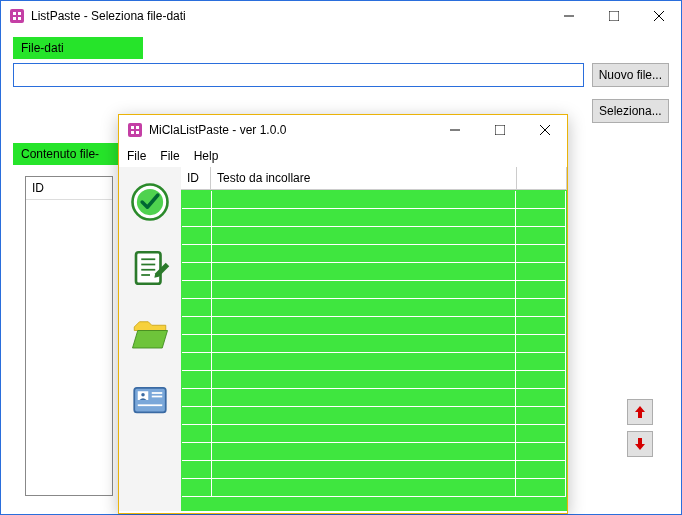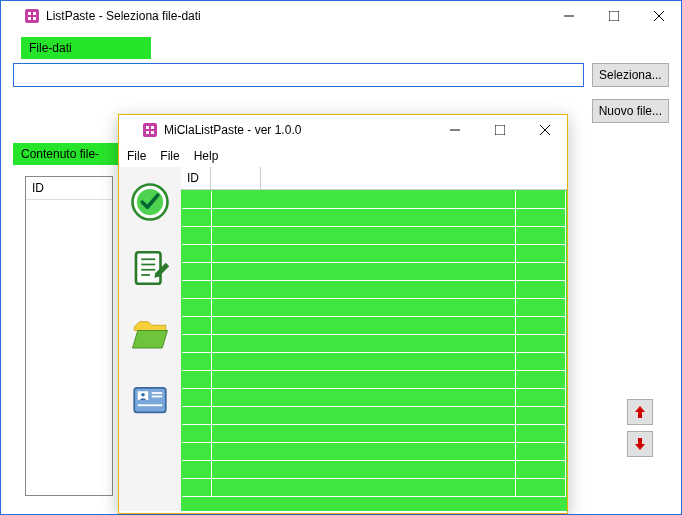--- a/index.html
+++ b/index.html
@@ -1,19 +1,19 @@
 <!DOCTYPE html>
 <html><head>
 <meta charset="utf-8">
 <style>
 * { box-sizing: border-box; margin: 0; padding: 0; font-family: "Segoe UI", Tahoma, sans-serif; font-size: 12px; }
 body { background: #fff; width: 682px; height: 515px; position: relative; overflow: hidden; }
 
 .window { position: absolute; background: #fff; border: 1px solid #eab308; }
-.titlebar { display: flex; align-items: center; height: 30px; padding: 0 0 0 23px; background: #fff; }
+.titlebar { display: flex; align-items: center; height: 30px; padding: 0 0 0 8px; background: #fff; }
 .titlebar .icon { width: 16px; height: 16px; margin-right: 6px; }
 .titlebar .title { flex: 1; color: #000; }
 .titlebar .tbtn { width: 45px; height: 30px; display: flex; align-items: center; justify-content: center; color: #000; }
 
 .main-window { left: 0; top: 0; width: 682px; height: 515px; border: 1px solid #2a6edc; }
 .main-window .titlebar { background: #fff; }
 
 .green-label { background: #26e42a; color: #000; padding: 4px 8px; display: inline-block; }
 
 .file-input-row { display: flex; align-items: flex-start; gap: 8px; padding: 0 12px; }
@@ -75,29 +75,29 @@
         </svg>
     </div>
     <div class="tbtn">
       <svg width="10" height="10">
           <line x1="0" y1="0" x2="10" y2="10" stroke="#000"></line>
           <line x1="10" y1="0" x2="0" y2="10" stroke="#000"></line>
         </svg>
     </div>
   </div>
 
-  <div style="padding:0 0 4px 20px; margin-top:6px;">
+  <div style="padding:0 0 4px 12px; margin-top:6px;">
     <span class="green-label" style="min-width:130px;">File-dati</span>
   </div>
 
   <div class="file-input-row">
     <input class="file-input" value="" style="">
     <div style="display:flex;flex-direction:column;gap:12px;">
+      <div class="btn">Nuovo file...</div>
       <div class="btn">Seleziona...</div>
-      <div class="btn">Nuovo file...</div>
     </div>
   </div>
 
   <div style="padding:0 0 0 12px; margin-top:20px;">
     <span class="green-label" style="min-width:120px;">Contenuto file-</span>
   </div>
 
   <div class="list-area">
     <div class="list-header">ID</div>
   </div>
@@ -177,20 +177,21 @@
           <path d="M12 24 q4 -4 8 0" fill="#3a6aa3"></path>
           <line x1="26" y1="16" x2="38" y2="16" stroke="#fff" stroke-width="2"></line>
           <line x1="26" y1="20" x2="38" y2="20" stroke="#fff" stroke-width="2"></line>
           <line x1="10" y1="30" x2="38" y2="30" stroke="#fff" stroke-width="2"></line>
         </svg>
     </div>
 
     <div class="grid-wrap">
       <div class="grid-head">
         <div class="cell cell-id">ID</div>
+        <div class="cell cell-txt">Testo da incollare</div>
         <div class="cell" style="width:50px;"></div>
       </div>
       <div class="grid-body" id="grid-body">
           <div class="grid-row">
             <div class="gcell id"></div>
             <div class="gcell txt"></div>
             <div class="gcell pad"></div>
           </div>
           <div class="grid-row">
             <div class="gcell id"></div>

